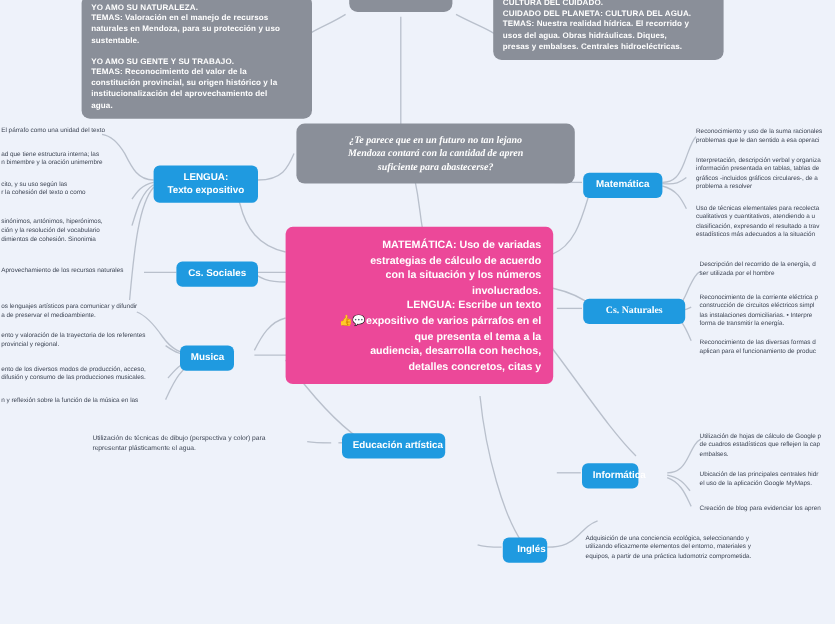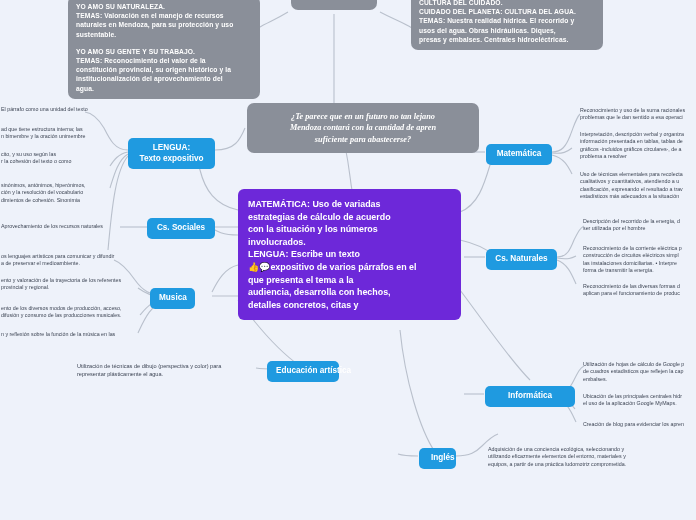--- a/index.html
+++ b/index.html
@@ -45,27 +45,27 @@
   }
 
   
   .stub{
     background:#8a8f99;
     border-radius:0 0 7px 7px;
   }
 
   
   .pink{
-    background:#6d28d9;
+    background:#ec4899;
     color:#ffffff;
     border-radius:6px;
     font-size:8.9px;
     line-height:12.6px;
     font-weight:bold;
-    text-align:left;
+    text-align:right;
     padding:9px 10px;
   }
   .pink .emoji{font-weight:normal;font-size:9px;}
 
   
   .pill{
     background:#1f9ae0;
     color:#ffffff;
     border-radius:5px;
     font-size:8.2px;
@@ -194,25 +194,25 @@
     <div>LENGUA:</div>
     <div>Texto expositivo</div>
   </div>
 
   <div class="node pill" style="left:147px;top:218px;width:68px;">Cs. Sociales</div>
 
   <div class="node pill" style="left:150px;top:288px;width:45px;">Musica</div>
 
   <div class="node pill" style="left:486px;top:144px;width:66px;">Matemática</div>
 
-  <div class="node pill" style="left:486px;top:249px;width:71px;">Cs. Naturales</div>
-
-  <div class="node pill" style="left:267px;top:361px;width:72px;">Educación artística</div>
-
-  <div class="node pill" style="left:485px;top:386px;width:90px;">Informática</div>
+  <div class="node pill" style="left:486px;top:249px;width:85px;font-family:Liberation Serif, serif;">Cs. Naturales</div>
+
+  <div class="node pill" style="left:285px;top:361px;width:86px;">Educación artística</div>
+
+  <div class="node pill" style="left:485px;top:386px;width:47px;">Informática</div>
 
   <div class="node pill" style="left:419px;top:448px;width:37px;padding-left:12px;">Inglés</div>
 
   <div class="node leaf" style="left:-4px;top:103px;width:126px;">
     <div>El párrafo como una unidad del texto</div>
   </div>
   <div class="node leaf" style="left:-4px;top:123px;width:126px;">
     <div>ad que tiene estructura interna; las</div>
     <div>n bimembre y la oración unimembre</div>
   </div>

